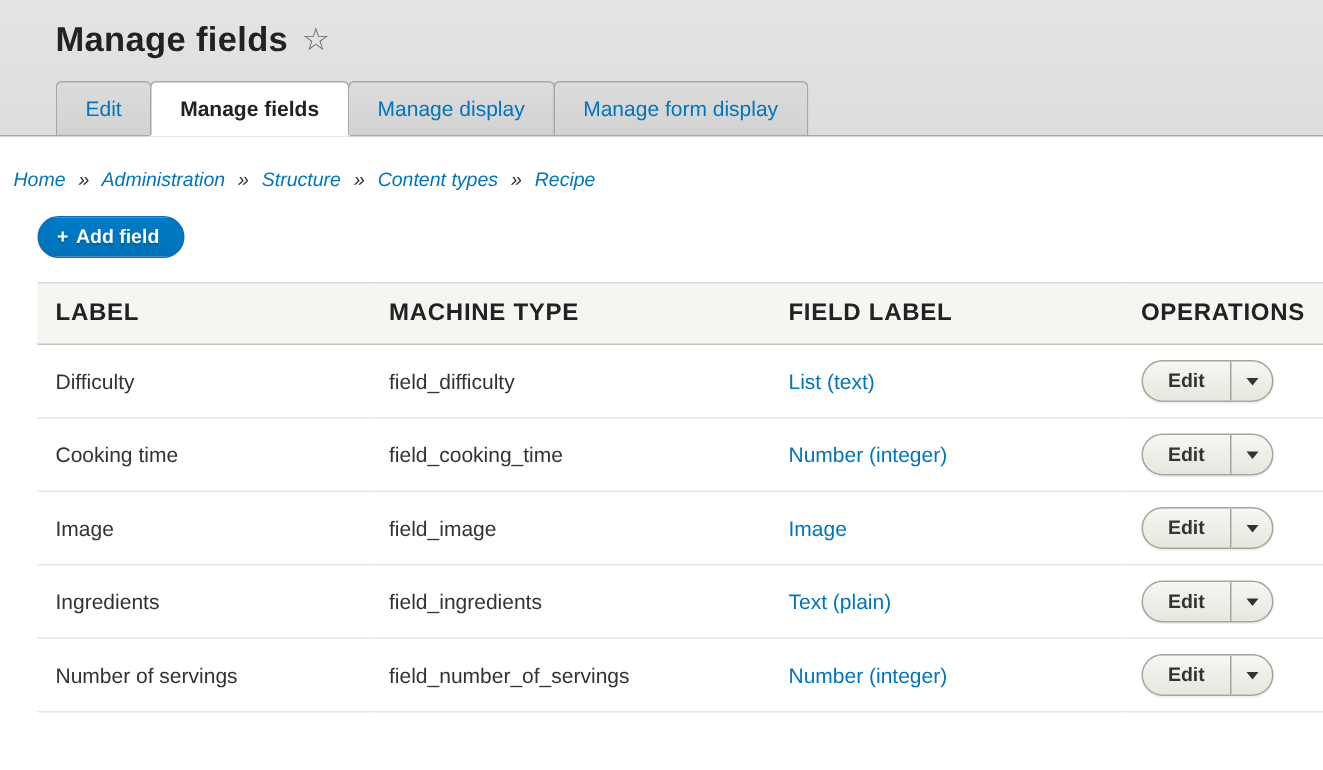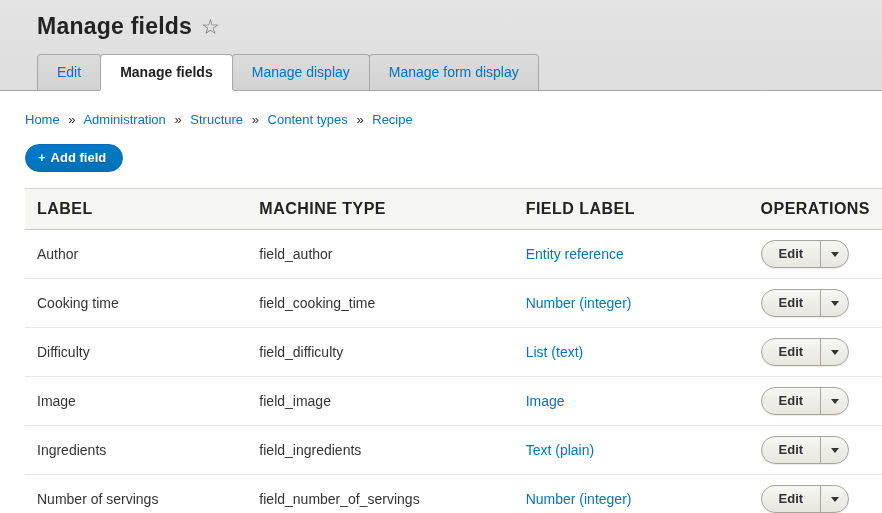--- a/index.html
+++ b/index.html
@@ -66,23 +66,24 @@
   .tab.active {
     background: #ffffff;
     color: #222222;
     font-weight: bold;
     z-index: 2;
     box-shadow: 0 1px 0 0 #ffffff;
   }
 
   
   .breadcrumb {
-    padding: 21px 25px 0;
+    padding: 21px 9px 0;
     font-size: 13px;
     color: #333333;
+    font-style: italic;
   }
   .breadcrumb a {
     color: #0074bd;
     text-decoration: none;
     cursor: pointer;
   }
   .breadcrumb .sep {
     margin: 0 5px;
     color: #333333;
   }
@@ -225,23 +226,23 @@
     <thead>
       <tr>
         <th>LABEL</th>
         <th>MACHINE TYPE</th>
         <th>FIELD LABEL</th>
         <th>OPERATIONS</th>
       </tr>
     </thead>
     <tbody>
       <tr>
-        <td>Author</td>
-        <td>field_author</td>
-        <td class="field-type"><a>Entity reference</a></td>
+        <td>Difficulty</td>
+        <td>field_difficulty</td>
+        <td class="field-type"><a>List (text)</a></td>
         <td>
           <div class="dropbutton">
             <button class="edit-btn">Edit</button>
             <button class="toggle-btn">
                 <span class="caret"></span>
               </button>
           </div>
         </td>
       </tr>
       <tr>
@@ -251,33 +252,20 @@
         <td>
           <div class="dropbutton">
             <button class="edit-btn">Edit</button>
             <button class="toggle-btn">
                 <span class="caret"></span>
               </button>
           </div>
         </td>
       </tr>
       <tr>
-        <td>Difficulty</td>
-        <td>field_difficulty</td>
-        <td class="field-type"><a>List (text)</a></td>
-        <td>
-          <div class="dropbutton">
-            <button class="edit-btn">Edit</button>
-            <button class="toggle-btn">
-                <span class="caret"></span>
-              </button>
-          </div>
-        </td>
-      </tr>
-      <tr>
         <td>Image</td>
         <td>field_image</td>
         <td class="field-type"><a>Image</a></td>
         <td>
           <div class="dropbutton">
             <button class="edit-btn">Edit</button>
             <button class="toggle-btn">
                 <span class="caret"></span>
               </button>
           </div>

